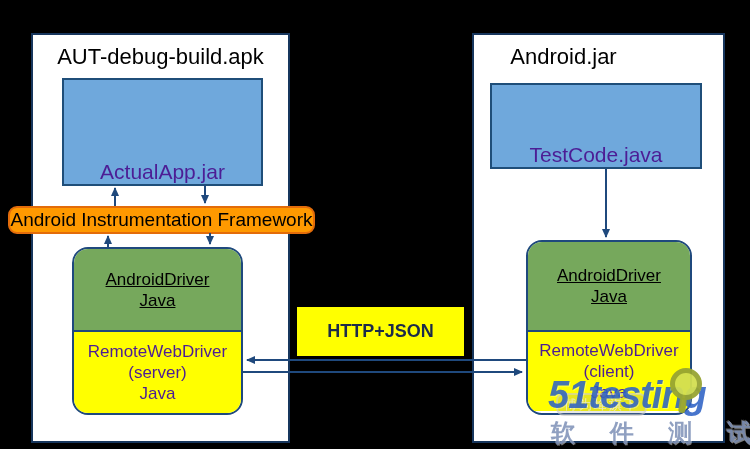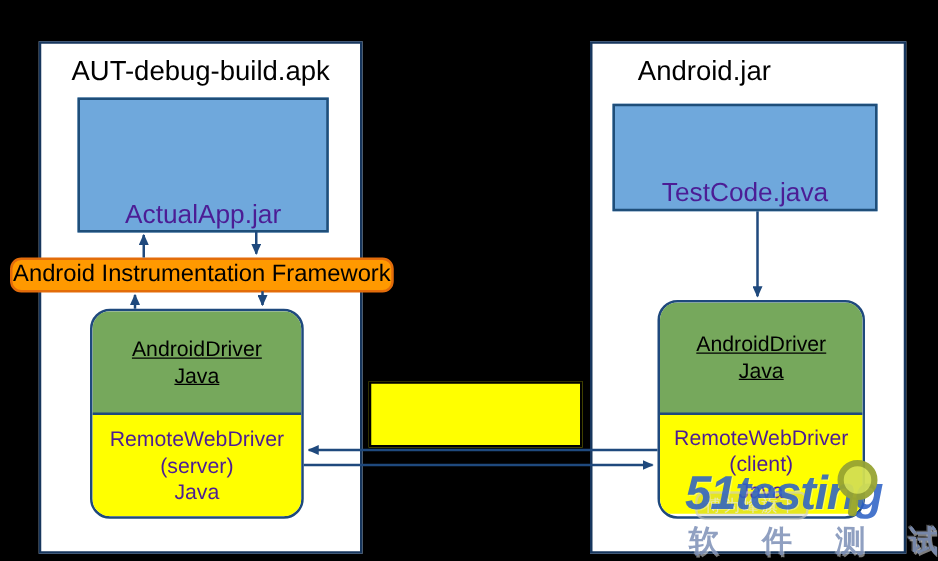--- a/index.html
+++ b/index.html
@@ -129,20 +129,21 @@
       <span>Java</span>
     </div>
     <div class="driver-yellow">
       <span>RemoteWebDriver</span>
       <span>(client)</span>
       <span>Java</span>
     </div>
   </div>
 
   <div id="protocol-box">
+    <span>HTTP+JSON</span>
   </div>
 
   <svg id="connector-arrows" width="750" height="449">
     <defs>
       <marker id="ah" markerWidth="9" markerHeight="8" refX="8" refY="4" orient="auto" markerUnits="userSpaceOnUse">
         <path d="M0,0 L9,4 L0,8 Z" fill="#1F497D"></path>
       </marker>
     </defs>
     <line x1="115" y1="206" x2="115" y2="188" stroke="#1F497D" stroke-width="2" marker-end="url(#ah)"></line>
     <line x1="205" y1="185" x2="205" y2="203" stroke="#1F497D" stroke-width="2" marker-end="url(#ah)"></line>

